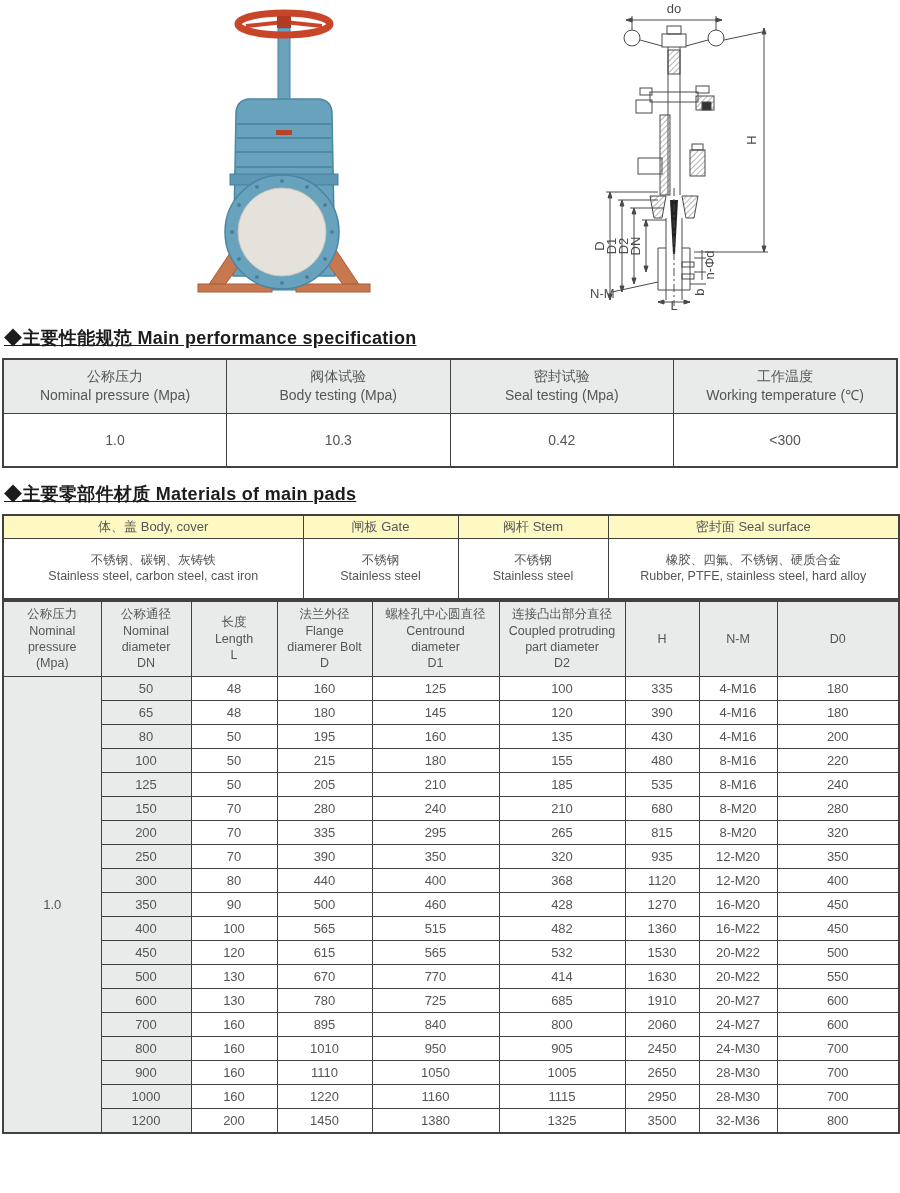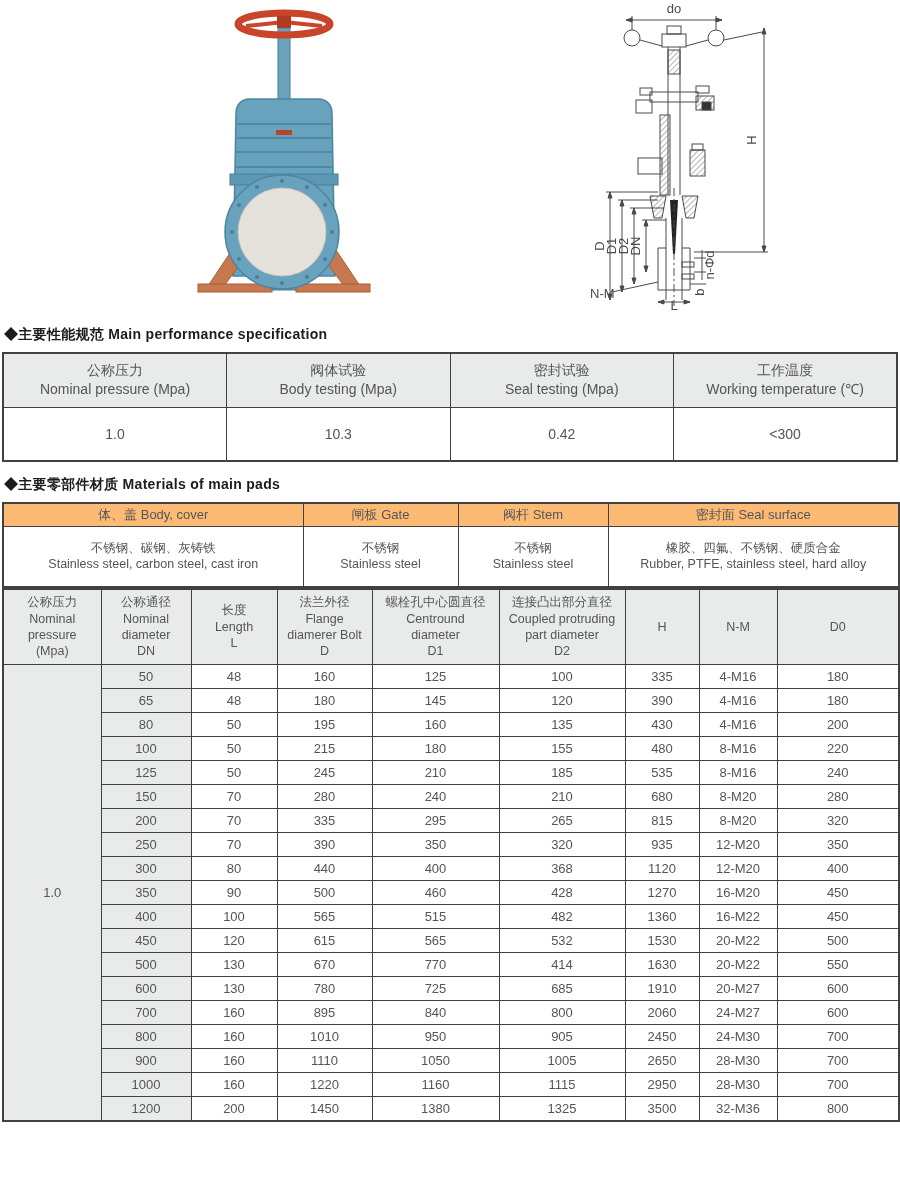--- a/index.html
+++ b/index.html
@@ -13,39 +13,39 @@
   .page { width:900px; height:1193px; padding:0 2px; }
 
   
   .figures { position:relative; height:312px; }
   .valve-photo { position:absolute; left:182px; top:4px; width:200px; height:292px; }
   .tech-drawing { position:absolute; left:552px; top:0px; width:252px; height:310px; }
   .tech-drawing text { font-family:"Liberation Sans", sans-serif; font-size:13px; fill:#4a4a4a; }
 
   
   h2.section-heading {
-    font-size:14px; font-weight:bold; color:#1c1c1c;
-    margin:14px 0 8px 2px; letter-spacing:0.3px;
+    font-size:18px; font-weight:bold; color:#1c1c1c;
+    margin:14px 0 8px 2px; letter-spacing:0.3px;text-decoration:underline;
   }
 
   
   table { border-collapse:collapse; width:896px; table-layout:fixed; }
   th, td {
     border:1px solid #414141; text-align:center; vertical-align:middle;
     padding:2px 3px; font-weight:normal; color:#555;
   }
   table { border:2px solid #414141;padding-left:14px; }
   .gray-bg { background:#e9eaea; }
 
   
   .perf-table th { background:#e9eaea; height:54px; font-size:14px; white-space:pre-line; line-height:1.35; }
   .perf-table td { height:54px; font-size:14px; }
 
   
-  .mat-table th { background:#fdba74; height:23px; font-size:13px; }
+  .mat-table th { background:#fef9c3; height:23px; font-size:13px; }
   .mat-table td { height:60px; font-size:12.5px; white-space:pre-line; line-height:1.3; }
 
   
   .coup-table th { background:#e9eaea; height:76px; font-size:12.5px; white-space:pre-line; line-height:1.3; }
   .coup-table td { height:24px; font-size:13px; }
   .coup-table td.gray-bg { background:#e9eaea; }
 </style>
 </head>
 <body>
 
@@ -336,21 +336,21 @@
           <td>215</td>
           <td>180</td>
           <td>155</td>
           <td>480</td>
           <td>8-M16</td>
           <td>220</td>
         </tr>
         <tr>
           <td class="gray-bg">125</td>
           <td>50</td>
-          <td>245</td>
+          <td>205</td>
           <td>210</td>
           <td>185</td>
           <td>535</td>
           <td>8-M16</td>
           <td>240</td>
         </tr>
         <tr>
           <td class="gray-bg">150</td>
           <td>70</td>
           <td>280</td>

